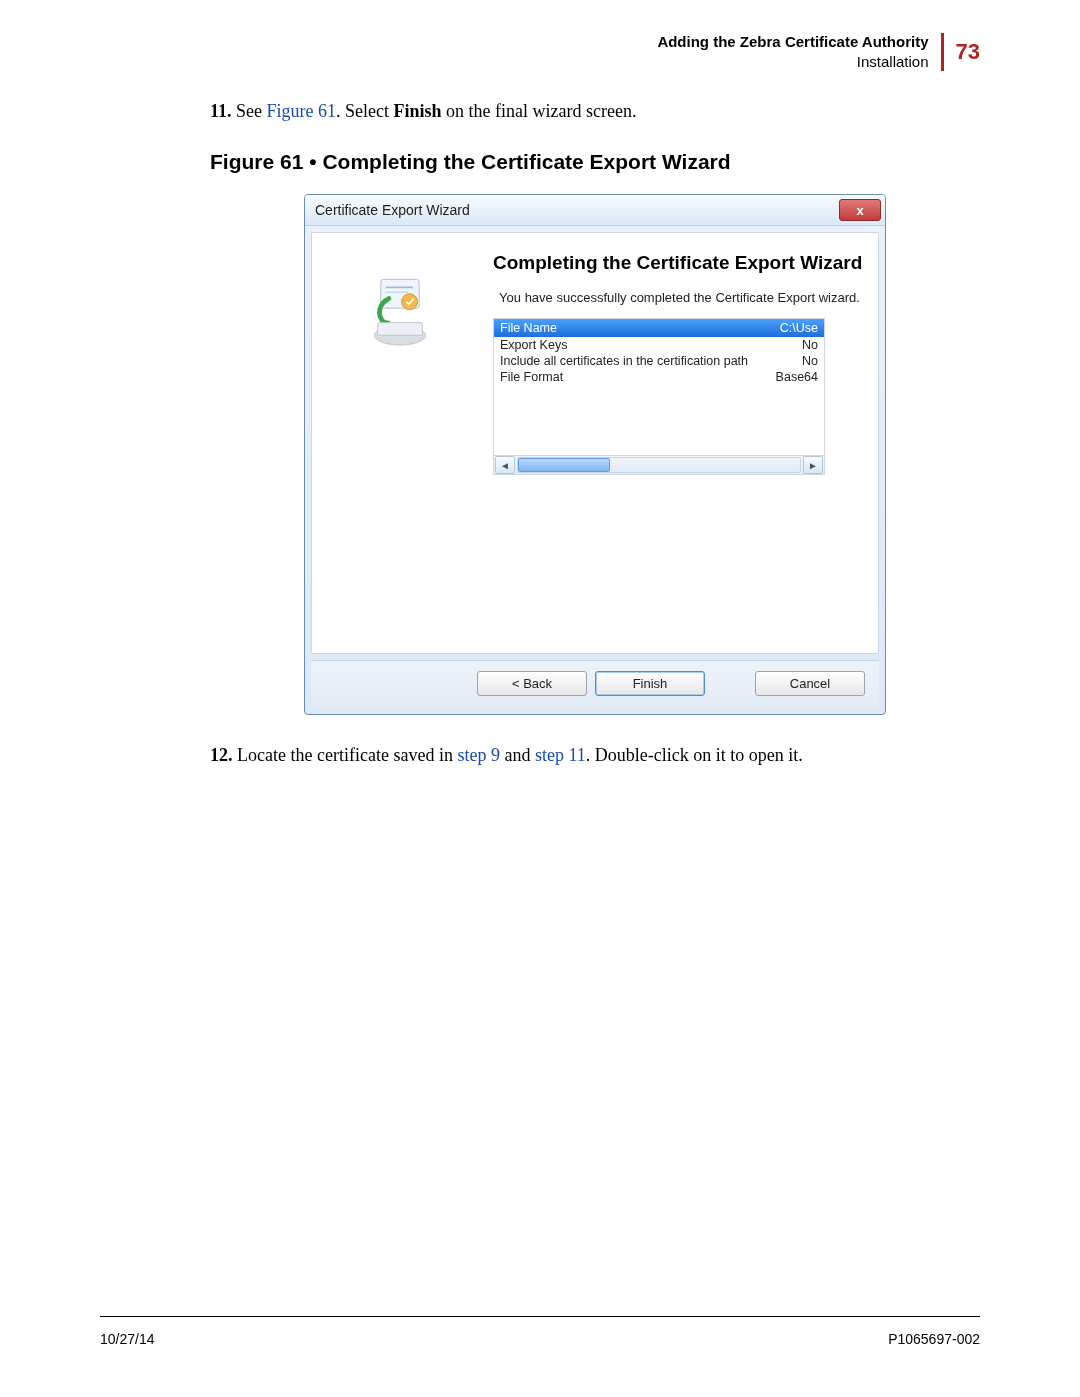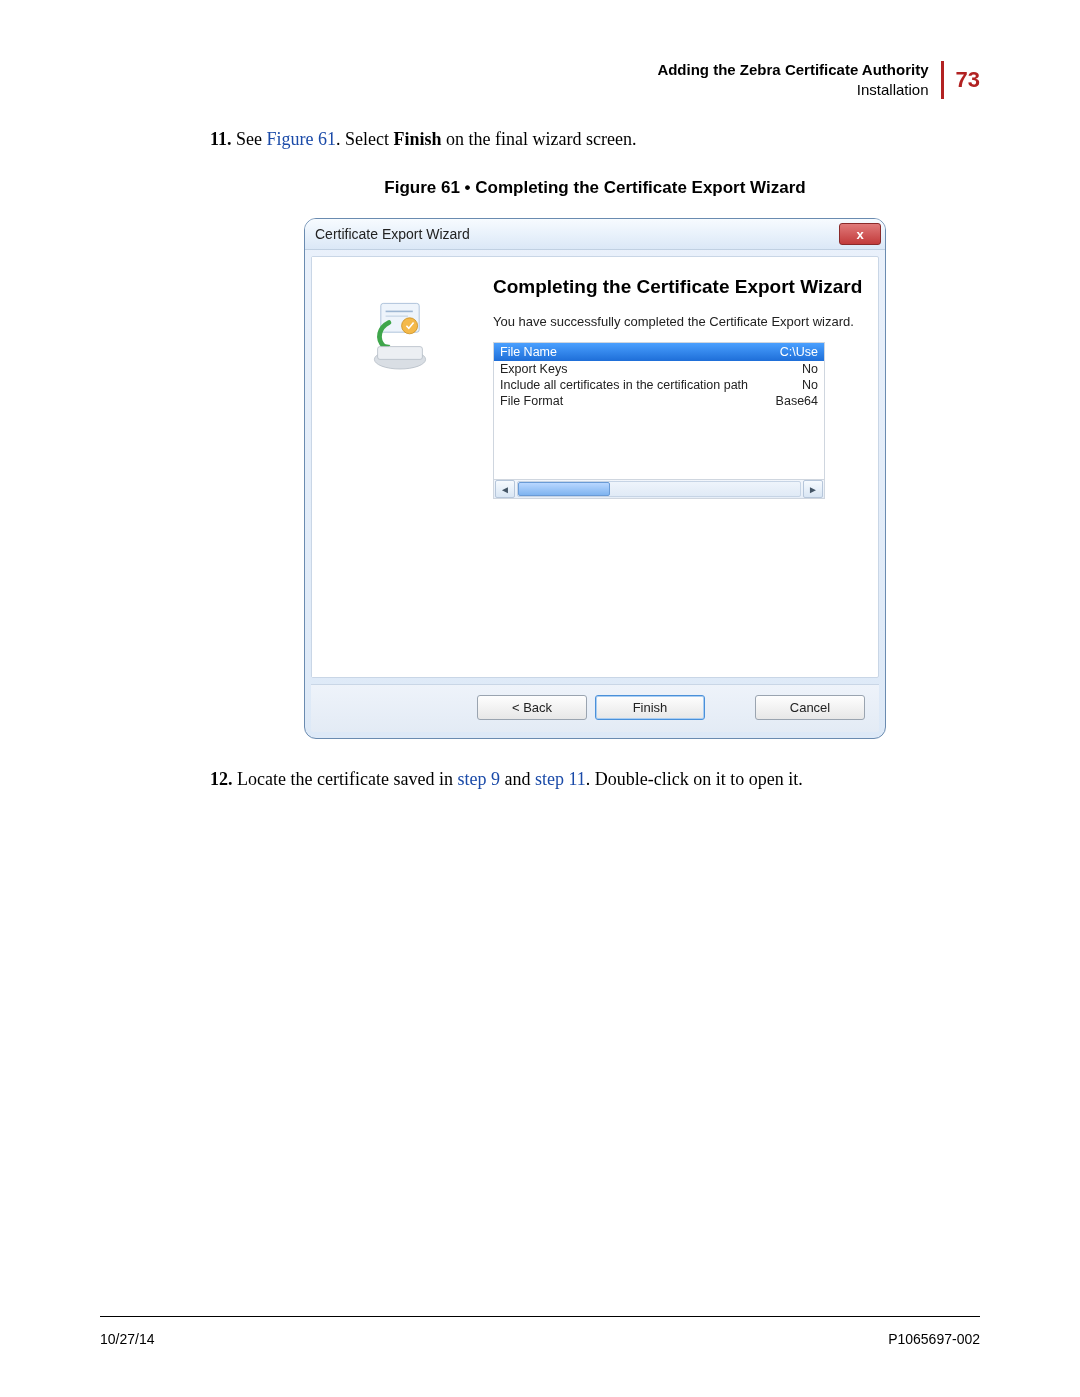--- a/index.html
+++ b/index.html
@@ -6,21 +6,21 @@
     margin: 0;
     padding: 0;
     background: #fff;
     font-family: "Times New Roman", Times, serif;
     width: 1080px;
     height: 1397px;
     position: relative;
     color: #000;
   }
   .page {
-    padding: 60px 100px 40px 100px;
+    padding: 32px 100px 40px 100px;
     box-sizing: border-box;
     width: 100%;
     height: 100%;
     position: relative;
   }
   .header-block {
     display: flex;
     justify-content: flex-end;
     align-items: center;
     margin-bottom: 30px;
@@ -43,33 +43,33 @@
     font-family: Arial, Helvetica, sans-serif;
     font-size: 22px;
     font-weight: bold;
     color: #b22222;
   }
   .body-area { margin-left: 110px; }
   .step-line { font-size: 18px; margin-bottom: 28px; }
   .step-num { font-weight: bold; }
   .link { color: #1a4aa8; }
   .figure-caption {
-    text-align: center;
+    text-align: left;
     font-family: Arial, Helvetica, sans-serif;
     font-weight: bold;
-    font-size: 17px;
+    font-size: 21px;
     margin-bottom: 20px;
   }
 
   
   .wizard-wrap { display: flex; justify-content: center; margin-bottom: 30px; }
   .wizard {
     width: 580px;
     border: 1px solid #6a8bb0;
-    border-radius: 12px;
+    border-radius: 4px;
     background: linear-gradient(#eaf1fb, #dde9f7);
     font-family: "Segoe UI", Tahoma, Arial, sans-serif;
     font-size: 13px;
     color: #222;
     overflow: hidden;
   }
   .titlebar {
     height: 30px;
     background: linear-gradient(#f7fbff, #dbe8f7);
     display: flex;
@@ -112,21 +112,21 @@
     display: flex;
     flex-direction: column;
   }
   .wiz-title {
     color: #000000;
     font-size: 19px;
     font-weight: bold;
     line-height: 1.25;
     margin-bottom: 14px;
   }
-  .wiz-text { font-size: 13px; margin-bottom: 12px; line-height: 1.35; }
+  .wiz-text { font-size: 13px; margin-bottom: 12px; line-height: 1.35; text-align: center; }
   .settings-box {
     border: 1px solid #cfd6df;
     width: 330px;
   }
   .settings-header {
     background: linear-gradient(#4aa0ff, #1e6ed8);
     color: #fff;
     font-size: 12.5px;
     display: flex;
     padding: 2px 6px;

